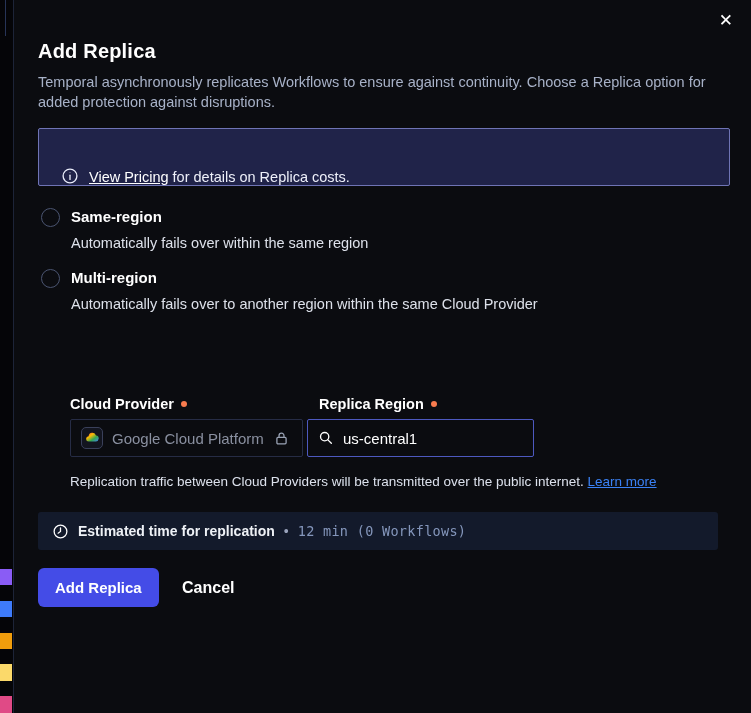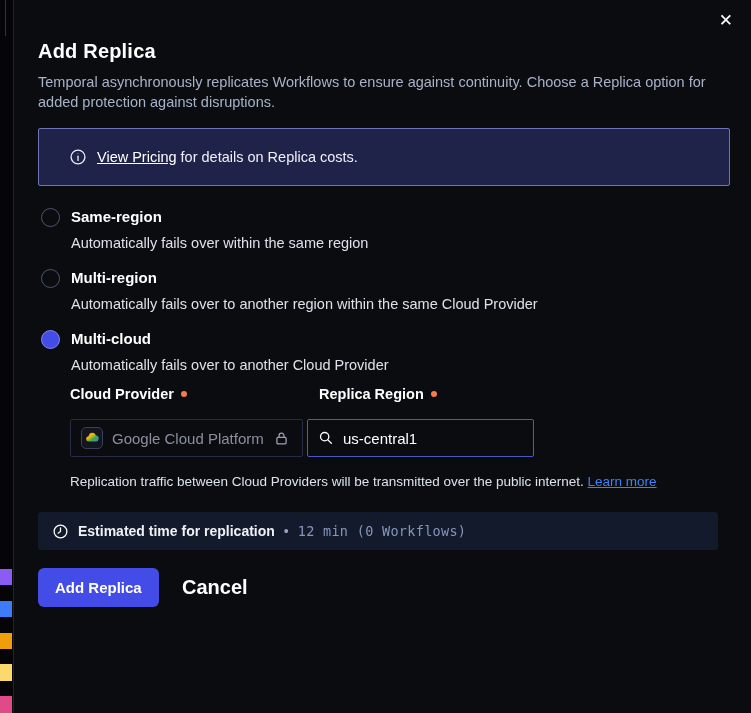--- a/index.html
+++ b/index.html
@@ -36,40 +36,40 @@
   }
   .subtitle {
     position:absolute; left:24px; top:72px; width:690px;
     font-size:14.5px; line-height:20px; color:#a8b2c8;
   }
 
   
   .pricing-banner {
     position:absolute; left:24px; top:128px; width:692px; height:58px;
     background:var(--banner-bg); border:1px solid var(--banner-border);
-    border-radius:2px; display:flex; align-items:center; padding-left:30px; gap:10px;
+    border-radius:2px; display:flex; align-items:flex-end; padding-left:22px; gap:10px;
     font-size:14.5px; color:#eef0fa;
   }
   .info-icon { width:18px; height:18px; flex:0 0 auto; display:block; }
   .pricing-link { color:#ffffff; text-decoration:underline; cursor:pointer; }
 
   
   .opt { position:absolute; left:27px; display:flex; gap:11px; cursor:pointer; }
   .opt-1 { top:207px; } .opt-2 { top:268px; } .opt-3 { top:329px; }
   .radio {
     width:19px; height:19px; border-radius:50%;
     border:1.5px solid #4a5470; background:transparent; margin-top:1px; flex:0 0 auto;
   }
   .opt.selected .radio { background:var(--accent); border-color:#8187ef; }
   .opt-label { font-size:15px; font-weight:700; color:#ffffff; line-height:19px; }
   .opt-desc  { font-size:14.5px; color:#dde1ea; margin-top:9px; line-height:17px; font-weight:400; }
 
   
   .field-label {
-    position:absolute; top:386px; display:flex; align-items:center; gap:7px;
+    position:absolute; top:396px; display:flex; align-items:center; gap:7px;
     font-size:14.5px; font-weight:700; color:#ffffff;
   }
   .label-provider { left:56px; } .label-region { left:305px; }
   .req-dot { width:6px; height:6px; border-radius:50%; background:var(--required-dot); display:inline-block; }
 
   .field {
     position:absolute; top:419px; height:38px; border-radius:2px;
     display:flex; align-items:center; padding:8px 10px; gap:9px; background:#0b0c10;
   }
   .field-provider { left:56px; width:233px; border:1px solid #262c45; }
@@ -108,21 +108,21 @@
   
   .submit-btn {
     position:absolute; left:24px; top:568px; height:39px; padding:0 17px;
     background:var(--accent); color:#ffffff; border:none; border-radius:6px;
     font-size:15px; font-weight:600; cursor:pointer;
     font-family:"Liberation Sans", sans-serif;
   }
   .cancel-btn {
     position:absolute; left:160px; top:568px; height:39px; padding:0 8px;
     background:none; border:none; color:#ffffff;
-    font-size:20px; font-weight:600; cursor:pointer;
+    font-size:16px; font-weight:600; cursor:pointer;
     font-family:"Liberation Sans", sans-serif;
   }
 </style>
 </head>
 <body>
 
 <div class="backdrop">
   <div class="backdrop-topline"></div>
   <div>
       <div class="stripe" style="top: 569px; height: 16px; background: rgb(138, 92, 245);"></div>
@@ -160,27 +160,20 @@
   </div>
 
   <div class="opt opt-1">
     <span class="radio"></span>
     <span>
       <div class="opt-label">Same-region</div>
       <div class="opt-desc">Automatically fails over within the same region</div>
     </span>
   </div>
 
-  <div class="opt opt-3 selected">
-    <span class="radio"></span>
-    <span>
-      <div class="opt-label">Multi-cloud</div>
-      <div class="opt-desc">Automatically fails over to another Cloud Provider</div>
-    </span>
-  </div>
 
   <div class="field-label label-provider">
     <span>Cloud Provider</span>
     <span class="req-dot"></span>
   </div>
   <div class="field-label label-region">
     <span>Replica Region</span>
     <span class="req-dot"></span>
   </div>
 

